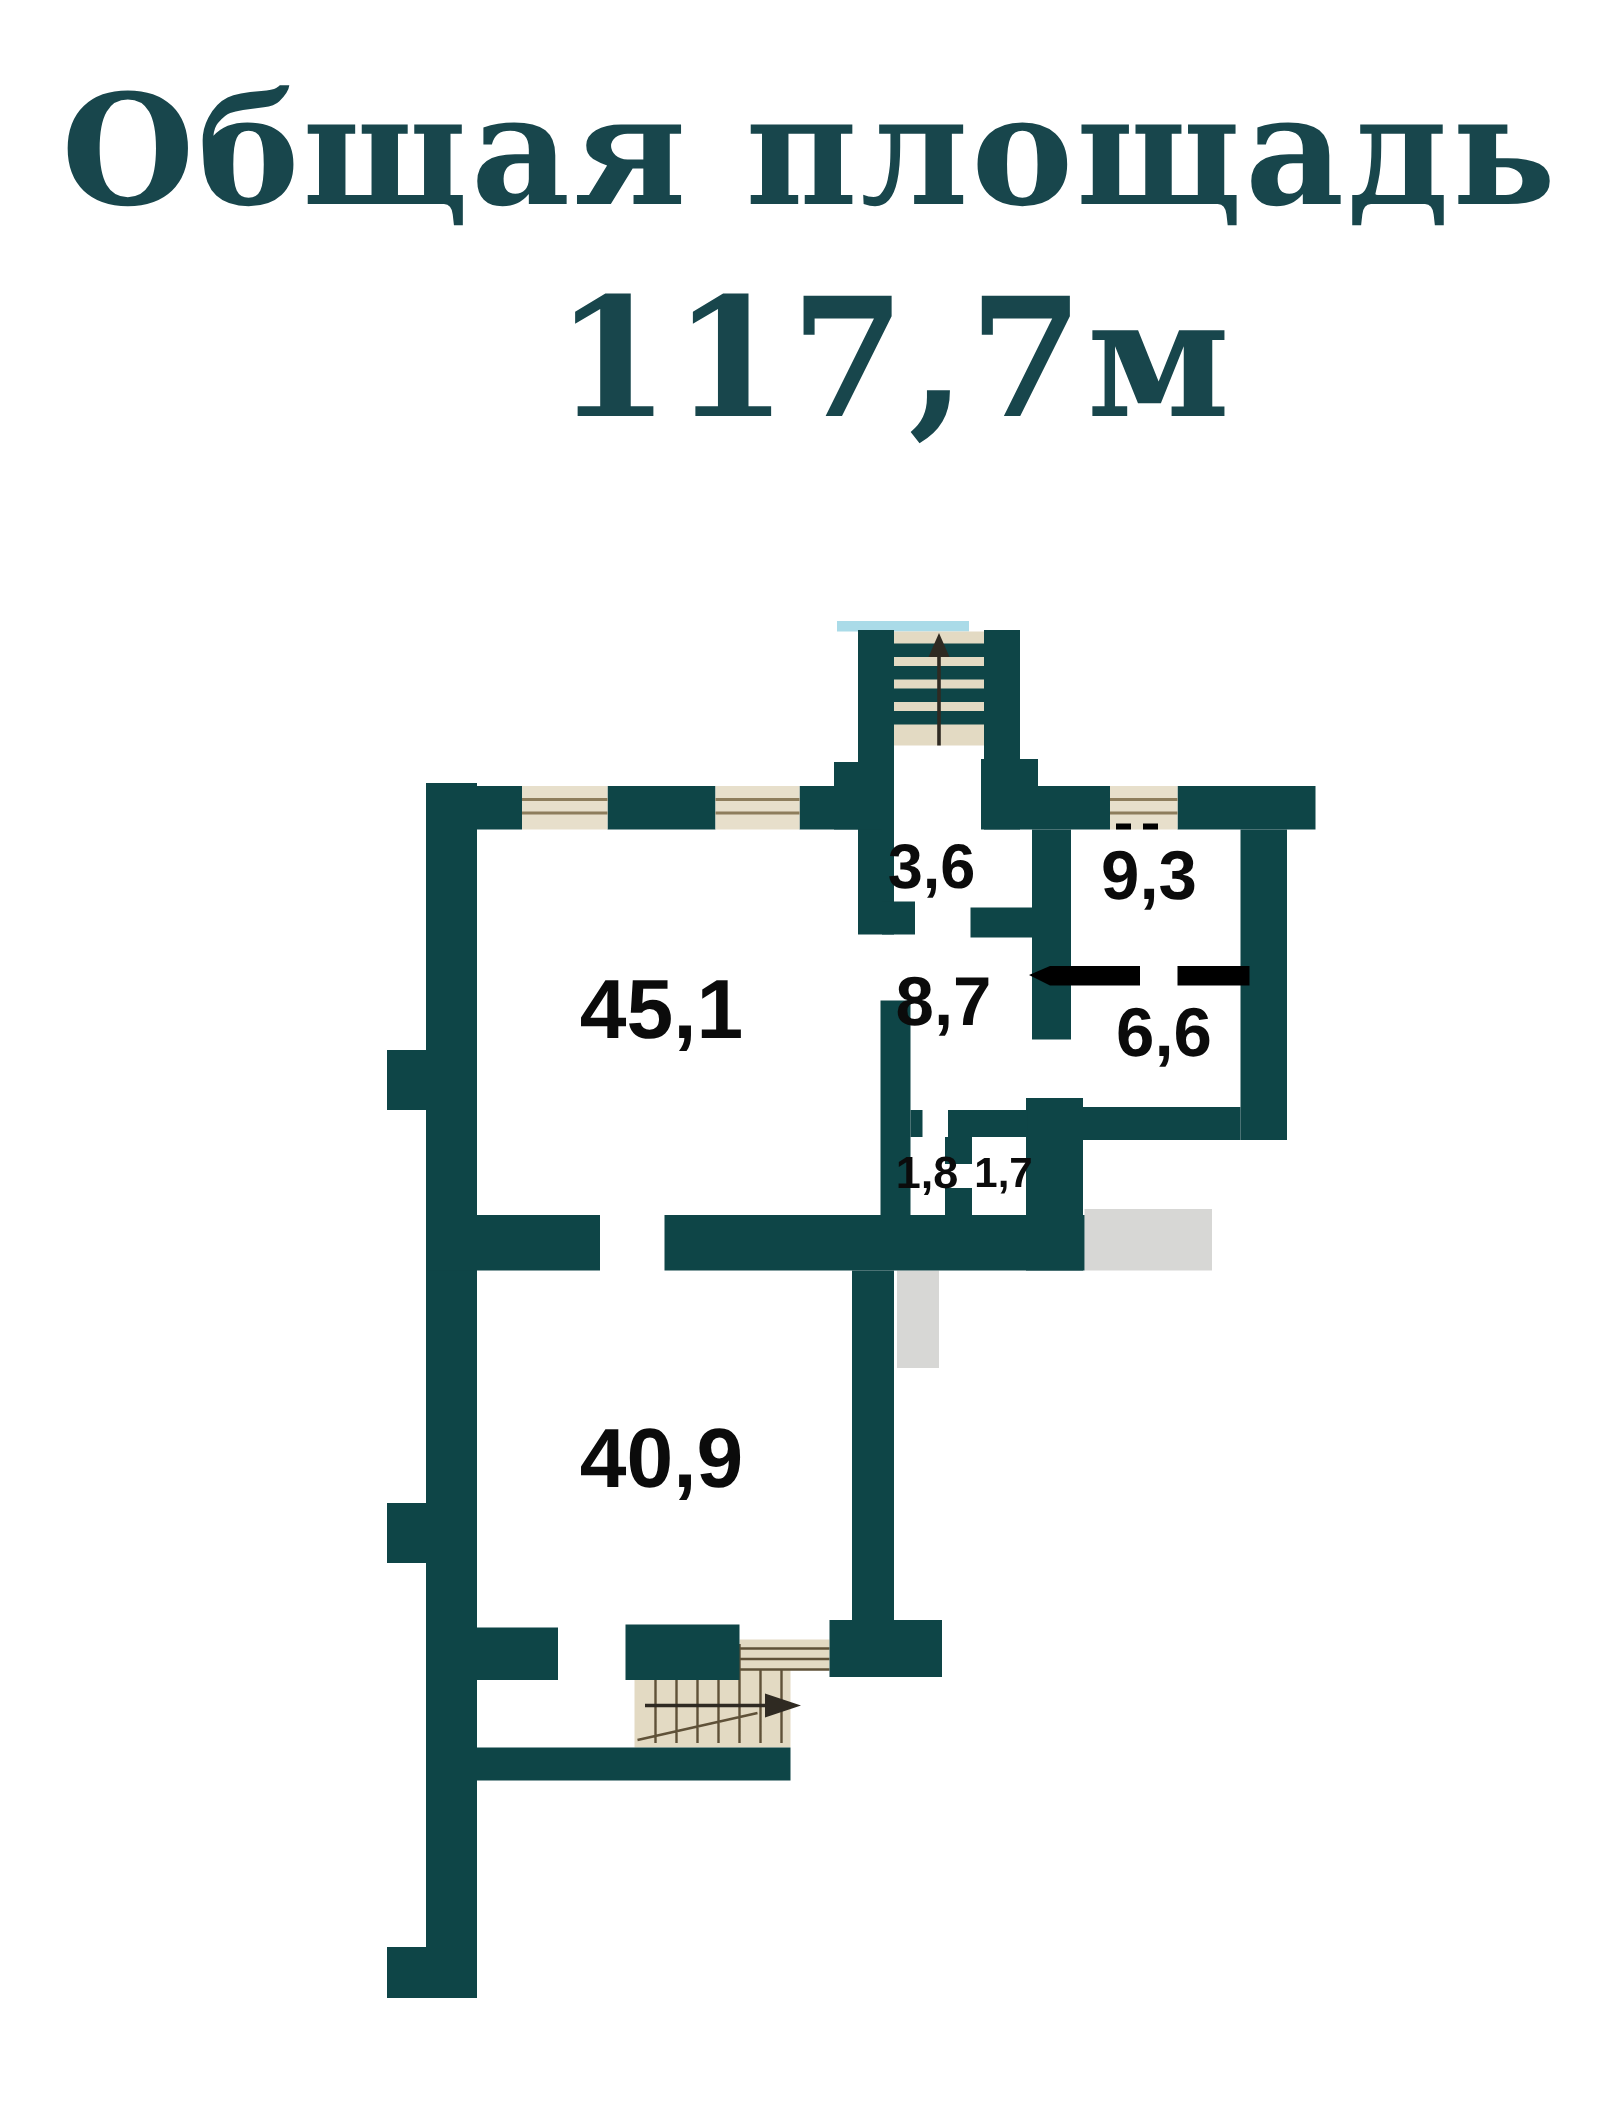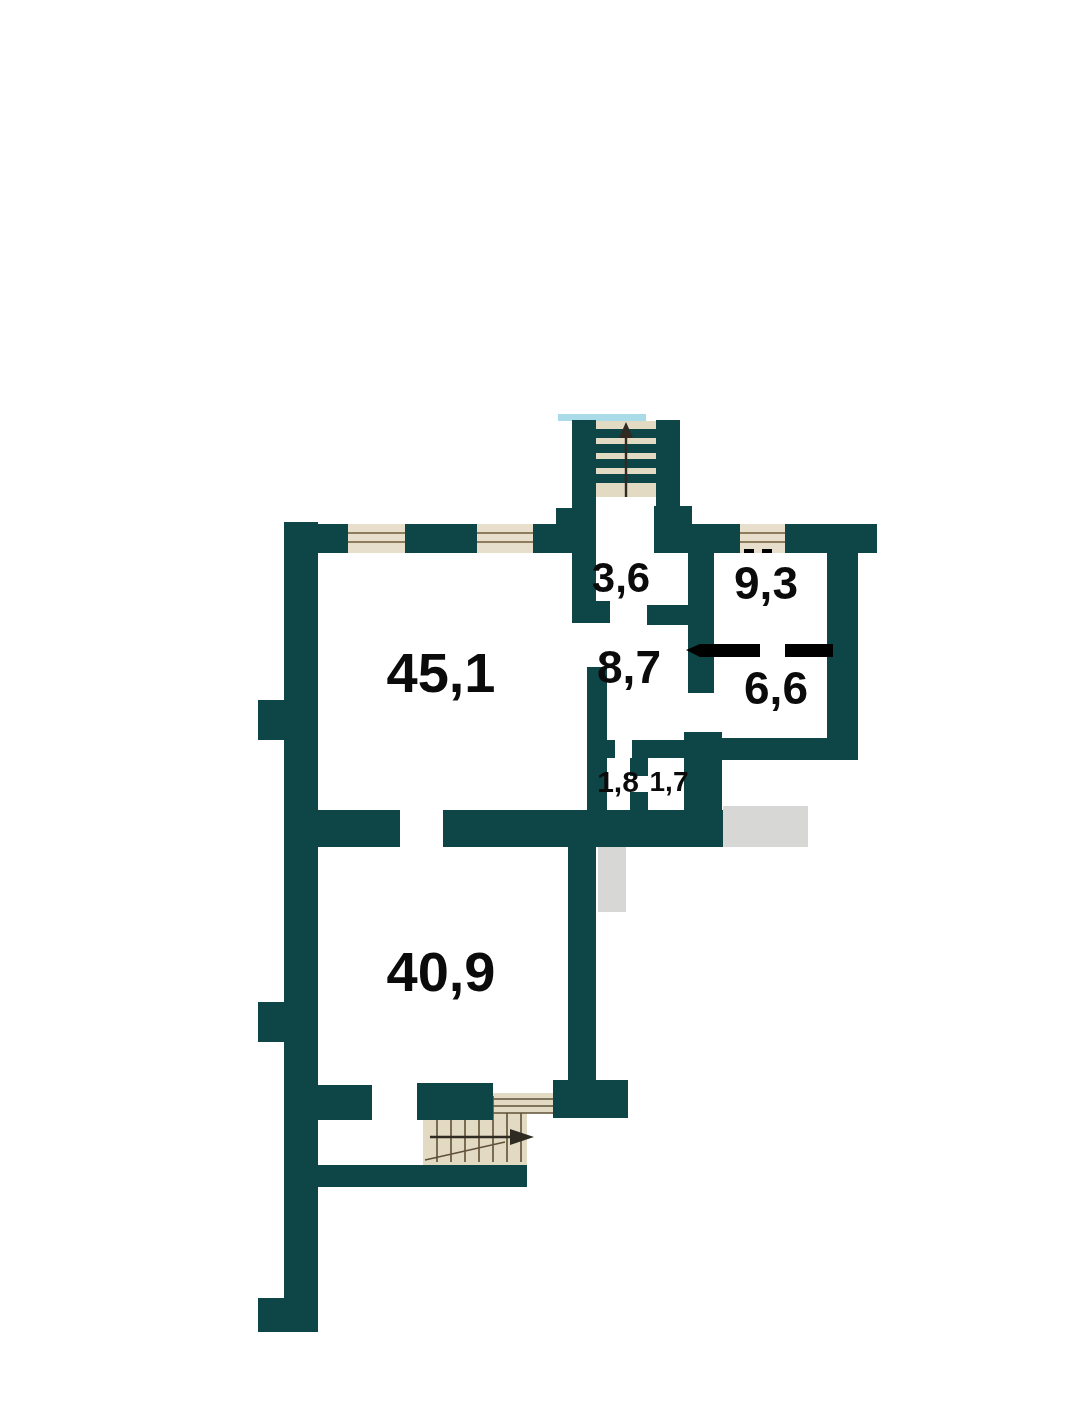--- a/index.html
+++ b/index.html
@@ -20,20 +20,24 @@
   .blue{fill:var(--marker-blue,#aadbe8);}
   .arrow{stroke:var(--arrow,#2f2a22);stroke-width:2.4;fill:none;}
   .arrowhead{fill:var(--arrow,#2f2a22);}
   .lbl{font-family:"Liberation Sans",sans-serif;font-weight:bold;fill:var(--label-text,#0b0b0b);}
 </style>
 </head>
 <body>
 
 <div class="page">
 
+  <div class="title">
+    <div class="l1">Общая площадь</div>
+    <div class="l2">117,7м</div>
+  </div>
 
   <svg class="plan" viewBox="0 0 1080 1406">
 
     <g>
       <rect class="grey" x="723" y="806" width="85" height="41"></rect>
       <rect class="grey" x="598" y="847" width="28" height="65"></rect>
     </g>
 
     <rect class="blue" x="558" y="414" width="88" height="7"></rect>
 

